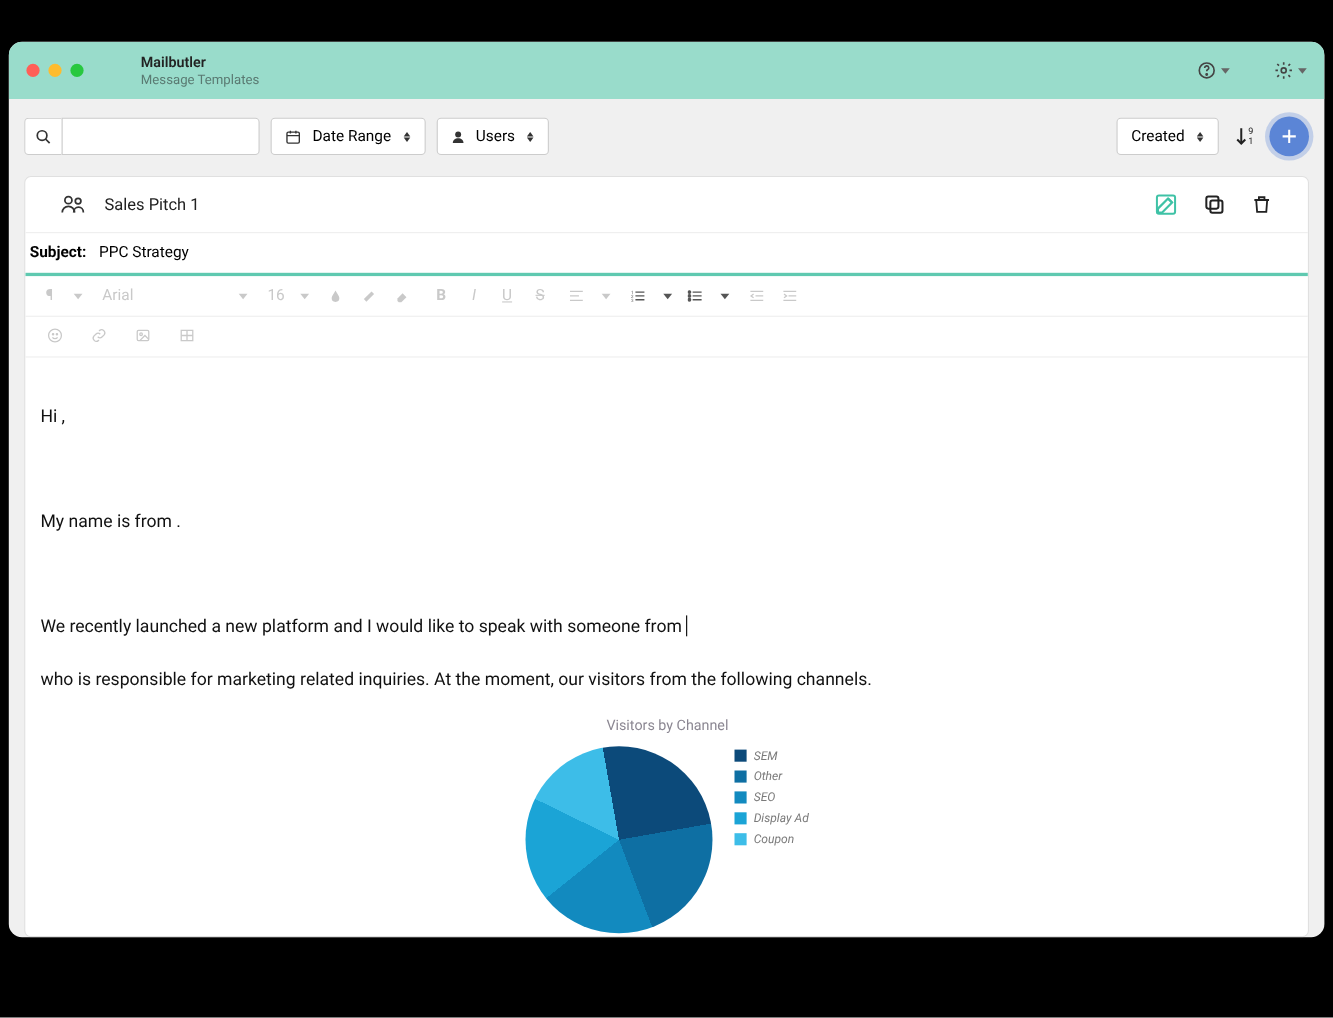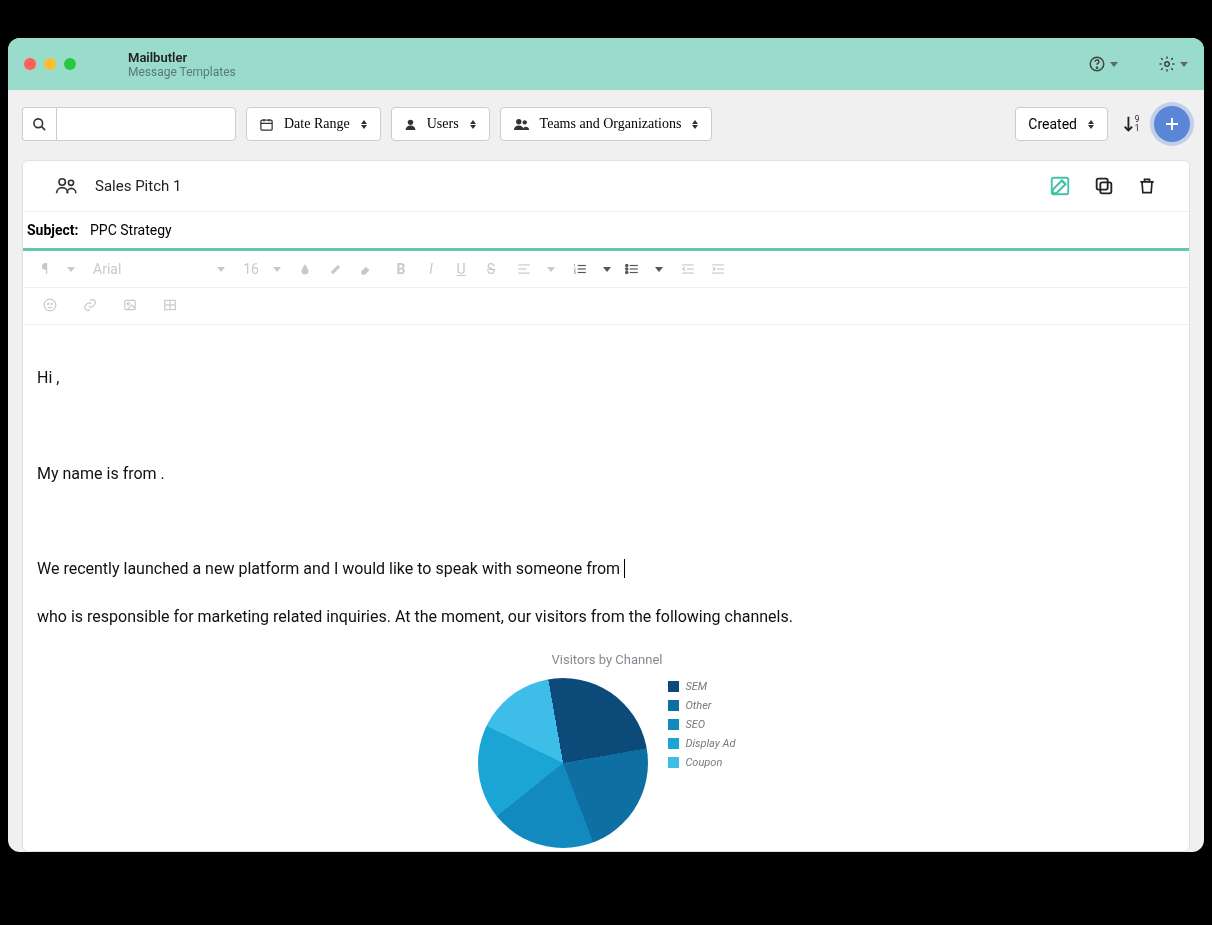--- a/index.html
+++ b/index.html
@@ -59,21 +59,20 @@
     }
     .search-input {
       width: 180px; height: 34px;
       border: 1px solid #ccc; border-radius: 0 4px 4px 0;
       padding: 0 10px; outline: none;
     }
     .filter-btn {
       height: 34px; background: #fff; border: 1px solid #ccc; border-radius: 4px;
       display: flex; align-items: center; padding: 0 12px; gap: 10px; cursor: pointer;
       position: relative;
-      font-family: Liberation Serif, serif;
     }
     .filter-caret {
       width: 8px; display: inline-flex; flex-direction: column; gap: 1px; align-items: center;
     }
     .filter-caret::before { content:""; border-left:3px solid transparent; border-right:3px solid transparent; border-bottom:4px solid #333;}
     .filter-caret::after { content:""; border-left:3px solid transparent; border-right:3px solid transparent; border-top:4px solid #333;}
     .sort-select {
       height: 34px; background: #fff; border: 1px solid #ccc; border-radius: 4px;
       display: flex; align-items: center; padding: 0 12px; gap: 10px; cursor: pointer;
       margin-left: auto;
@@ -209,30 +208,20 @@
 
     <div class="filter-btn">
       <svg width="13" height="13" viewBox="0 0 24 24" fill="#333">
           <circle cx="12" cy="8" r="5"></circle>
           <path d="M3 22c0-5 4-8 9-8s9 3 9 8z"></path>
         </svg>
       <span>Users</span>
       <span class="filter-caret"></span>
     </div>
 
-    <div class="filter-btn">
-      <svg width="17" height="13" viewBox="0 0 30 24" fill="#333">
-          <circle cx="10" cy="7" r="5"></circle>
-          <circle cx="21" cy="8" r="4"></circle>
-          <path d="M1 22c0-5 4-8 9-8s9 3 9 8z"></path>
-          <path d="M18 22c0-4 2-6 5-6s6 2 6 6z"></path>
-        </svg>
-      <span>Teams and Organizations</span>
-      <span class="filter-caret"></span>
-    </div>
 
     <div class="sort-select">
       <span>Created</span>
       <span class="filter-caret"></span>
     </div>
 
     <div class="sort-icon">
       <svg width="22" height="22" viewBox="0 0 24 24" fill="none" stroke="#222" stroke-width="2">
         <line x1="7" y1="4" x2="7" y2="19"></line>
           <polyline points="3 15 7 19 11 15"></polyline>

